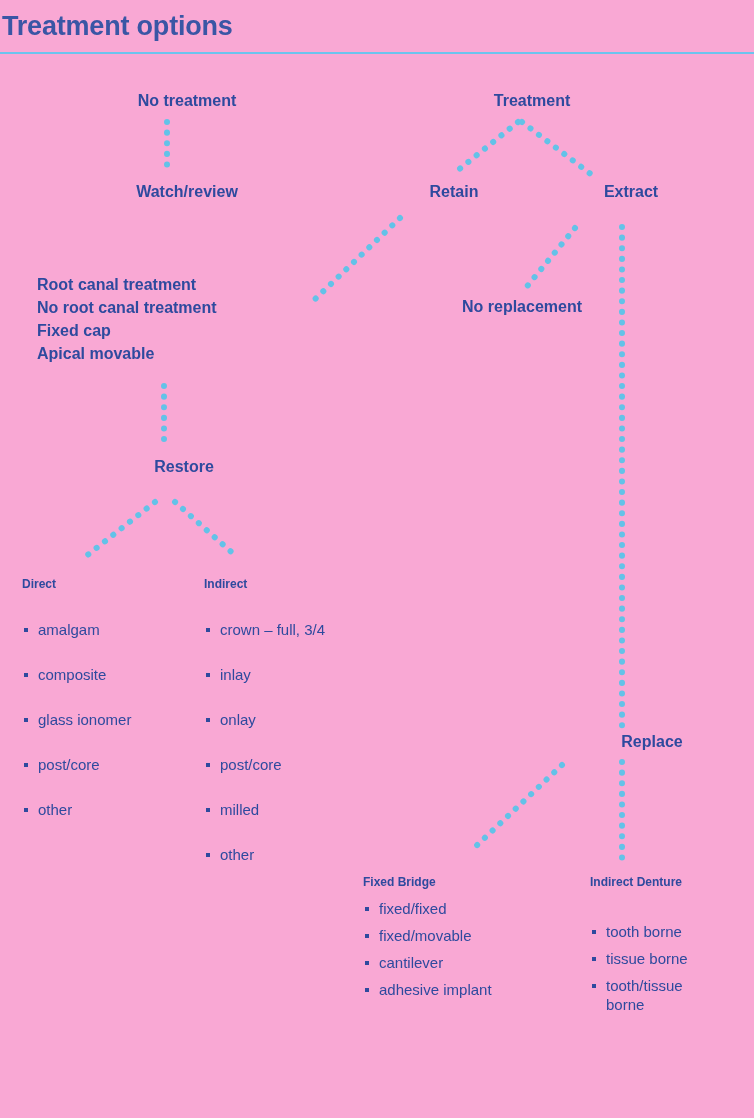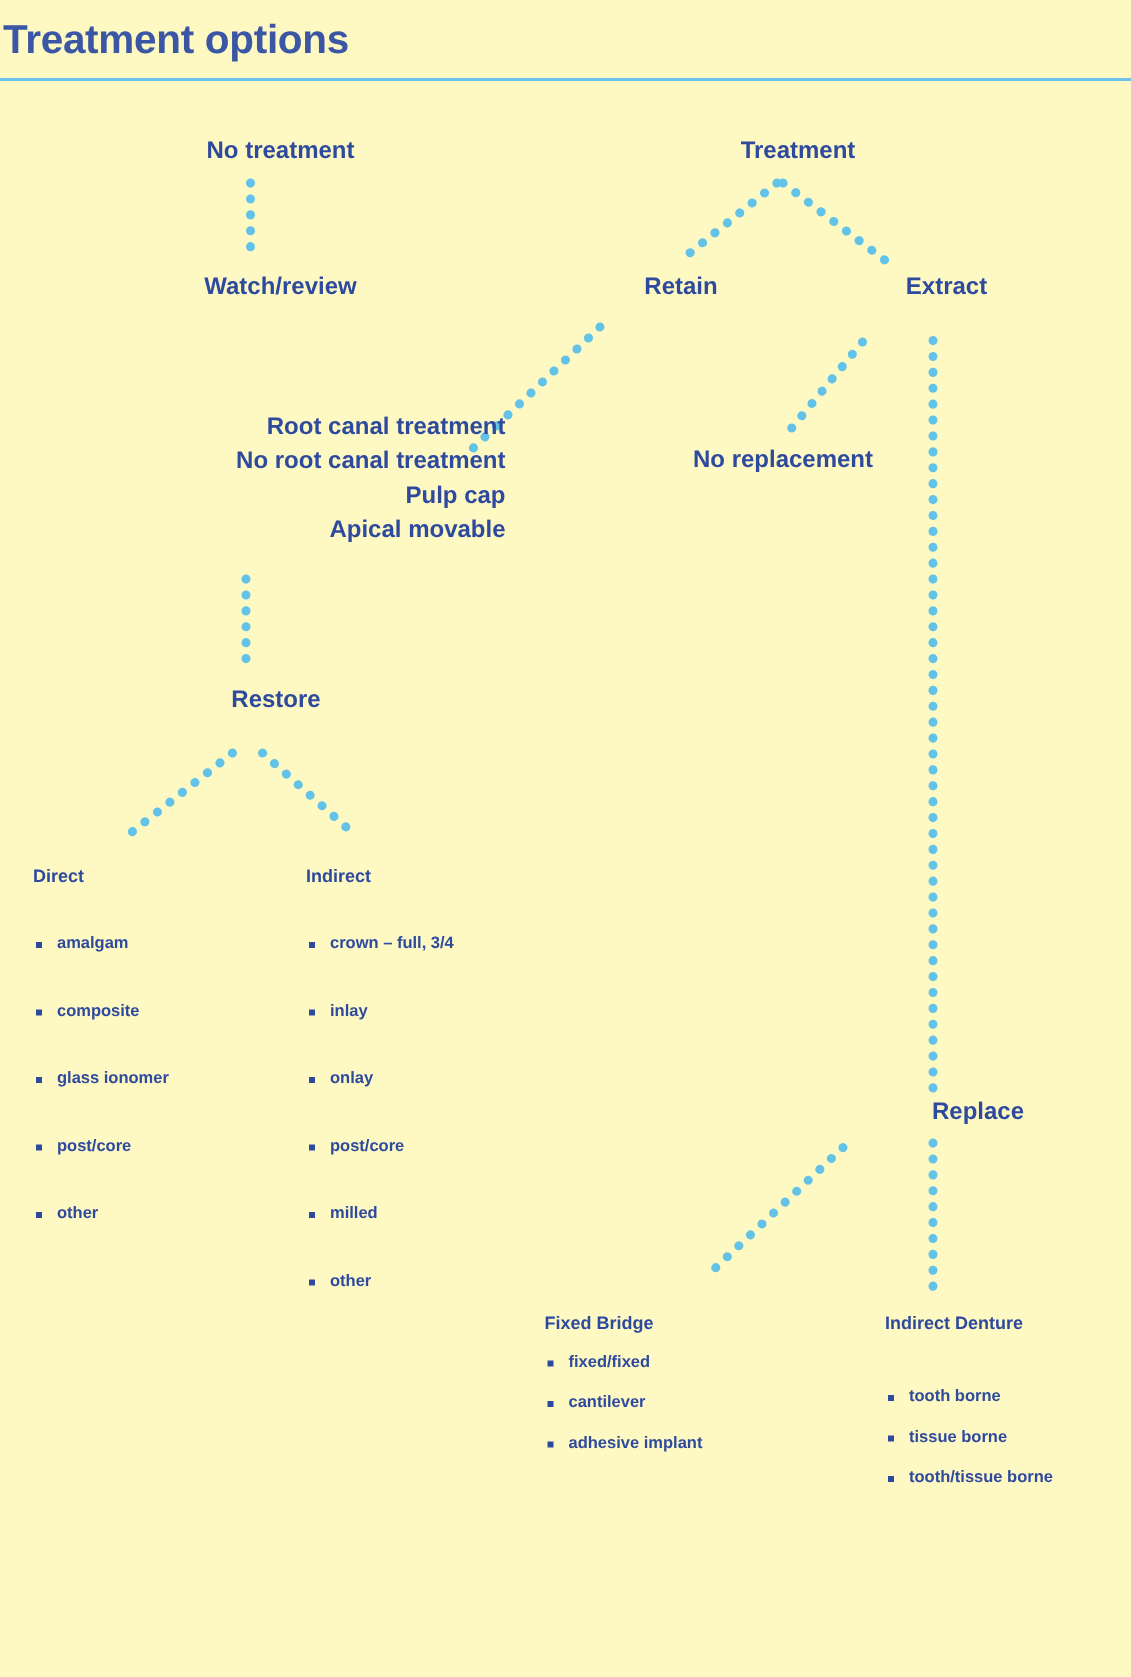--- a/index.html
+++ b/index.html
@@ -10,21 +10,21 @@
   }
   body {
     font-family: "Liberation Sans", sans-serif;
     -webkit-font-smoothing: antialiased;
   }
   #page {
     position: relative;
     width: 754px;
     height: 1118px;
     overflow: hidden;
-    background: #fef9c3;
+    background: #f9a8d4;
   }
 
   
   #page-title {
     position: absolute;
     left: 2px;
     top: 11px;
     font-size: 27px;
     font-weight: bold;
     color: #3a56a5;
@@ -53,21 +53,21 @@
   
   .node {
     position: absolute;
     color: #2e4a9e;
     font-weight: bold;
     font-size: 16px;
     line-height: 22px;
     white-space: nowrap;
   }
   .node.center {
-    text-align: right;
+    text-align: left;
     transform: translateX(-50%);
     padding-left: 40px;
   }
   .multi {
     white-space: normal;
     text-align: center;
     line-height: 23px;
   }
   .multi div { white-space: nowrap; }
 
@@ -84,22 +84,22 @@
 
   ul.opts {
     position: absolute;
     margin: 0;
     padding: 0;
     list-style: none;
   }
   ul.opts li {
     position: relative;
     color: #2e4a9e;
-    font-weight: bold;
-    font-size: 11px;
+    font-weight: normal;
+    font-size: 15px;
     line-height: 19px;
     padding-left: 16px;
   }
   ul.opts li::before {
     content: "";
     position: absolute;
     left: 2px;
     top: 8px;
     width: 4px;
     height: 4px;
@@ -164,21 +164,21 @@
 
   <div class="node center" style="left:502px; top:296px;">No replacement</div>
 
   <div class="node center" style="left:164px; top:456px;">Restore</div>
 
   <div class="node center" style="left:632px; top:731px;">Replace</div>
 
   <div class="node center multi" style="left:167px; top:273px; width:300px;">
     <div>Root canal treatment</div>
     <div>No root canal treatment</div>
-    <div>Pulp cap</div>
+    <div>Fixed cap</div>
     <div>Apical movable</div>
   </div>
 
   <div class="col-head" style="left:22px; top:574px;">Direct</div>
   <ul class="opts spaced" style="left:22px; top:620px; width:190px;">
     <li>amalgam</li>
     <li>composite</li>
     <li>glass ionomer</li>
     <li>post/core</li>
     <li>other</li>
@@ -190,20 +190,21 @@
     <li>inlay</li>
     <li>onlay</li>
     <li>post/core</li>
     <li>milled</li>
     <li>other</li>
   </ul>
 
   <div class="col-head" style="left:363px; top:872px;">Fixed Bridge</div>
   <ul class="opts tight" style="left:363px; top:899px; width:210px;">
     <li>fixed/fixed</li>
+    <li>fixed/movable</li>
     <li>cantilever</li>
     <li>adhesive implant</li>
   </ul>
 
   <div class="col-head wrap" style="left:590px; top:872px;">Indirect Denture</div>
   <ul class="opts tight" style="left:590px; top:922px; width:130px;">
     <li>tooth borne</li>
     <li>tissue borne</li>
     <li>tooth/tissue borne</li>
   </ul>

